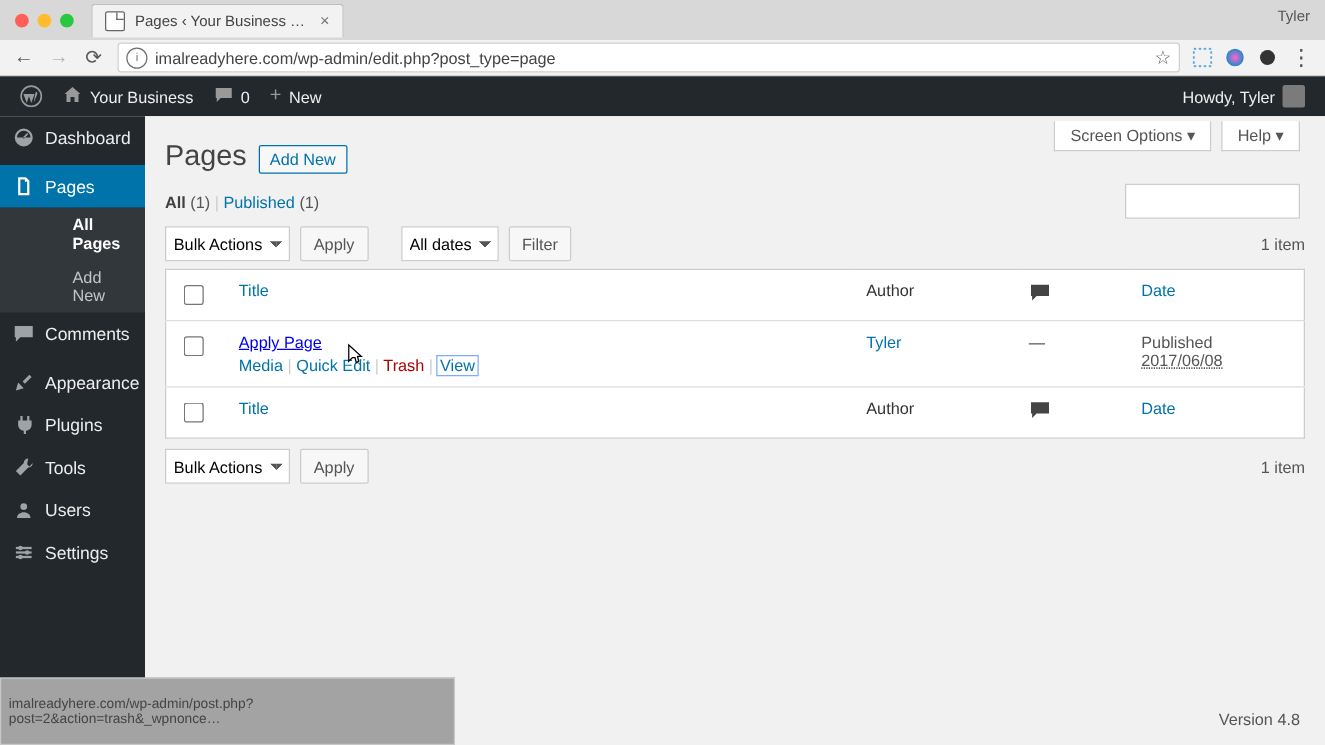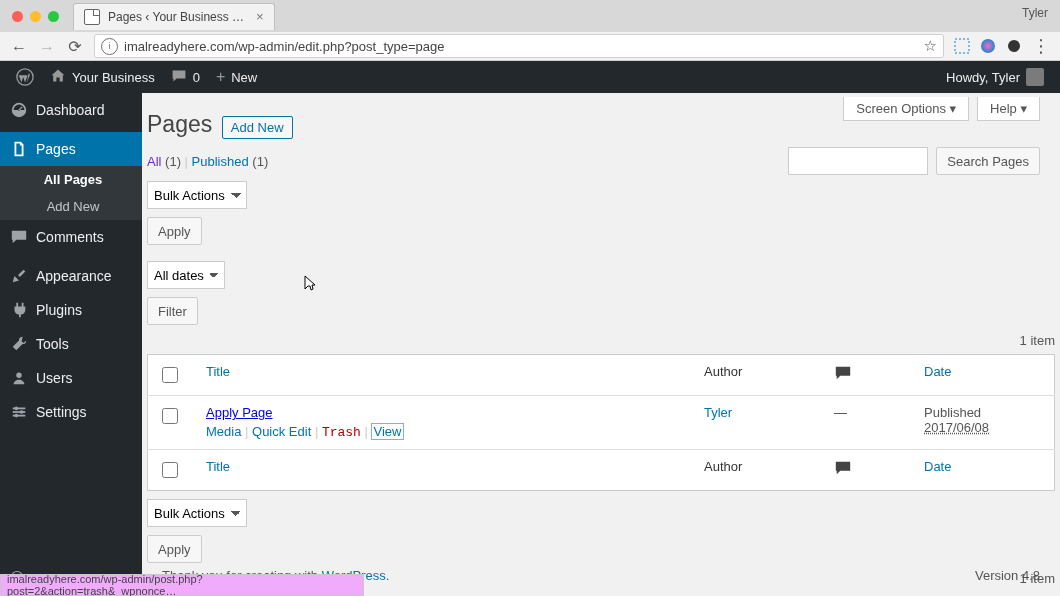--- a/index.html
+++ b/index.html
@@ -23,66 +23,66 @@
   .exticon{width:16px;height:16px;}
   .vdots{font-size:18px;color:#555;}
   
   .wpadminbar{height:32px;background:#23282d;color:#eee;display:flex;align-items:center;padding:0 8px;font-size:13px;}
   .wpadminbar .item{display:flex;align-items:center;gap:6px;padding:0 8px;height:100%;color:#eee;}
   .wlogo svg{width:18px;height:18px;}
   .spacer{flex:1;}
   .avatar{width:18px;height:18px;background:#7b7b7b;border-radius:2px;}
   
   .wpwrap{display:flex;height:calc(596px - 32px - 28px - 32px);}
-  .sidebar{width:142px;background:#23282d;color:#eee;display:flex;flex-direction:column;font-size:14px;text-align:center;}
+  .sidebar{width:116px;background:#23282d;color:#eee;display:flex;flex-direction:column;font-size:14px;}
   .menuitem{display:flex;align-items:center;gap:8px;padding:8px 10px;color:#eee;cursor:pointer;}
   .menuitem .mi-icon{width:18px;height:18px;color:#9ea3a8;font-size:16px;display:flex;align-items:center;justify-content:center;}
   .menuitem.current{background:#0073aa;color:#fff;position:relative;}
   .menuitem.current .mi-icon{color:#fff;}
   .menuitem.current::after{content:"";position:absolute;right:-8px;top:50%;transform:translateY(-50%);border:8px solid transparent;border-right-color:#f1f1f1;}
   .sidebar .sep{height:5px;}
-  .submenu{background:#32373c;}
+  .submenu{background:#32373c;padding-left:44px;}
   .submenu .sub{padding:6px 10px 6px 14px;font-size:13px;color:rgba(255,255,255,.7);cursor:pointer;}
   .submenu .sub.current{color:#fff;font-weight:600;}
   .collapse{margin-top:auto;display:flex;align-items:center;gap:8px;padding:10px;color:#9ea3a8;font-size:13px;cursor:pointer;}
   
-  .main{flex:1;background:#f1f1f1;position:relative;padding:0 5px;overflow:hidden;}
+  .main{flex:1;background:#f1f1f1;position:relative;padding:0 16px;overflow:hidden;}
   .screenmeta{position:absolute;right:20px;top:4px;display:flex;gap:8px;}
   .screenmeta .btn{background:#fff;border:1px solid #ccc;border-top:none;padding:4px 12px;font-size:13px;color:#555;cursor:pointer;}
   h1.heading{font-size:23px;font-weight:400;margin:18px 0 10px;display:inline-block;}
   .addnew{display:inline-block;margin-left:6px;border:1px solid #0073aa;color:#0073aa;background:#f7f7f7;padding:3px 8px;font-size:13px;border-radius:2px;cursor:pointer;}
   .subsubsub{margin:6px 0 12px;font-size:13px;}
   .subsubsub a{color:#0073aa;text-decoration:none;}
   .subsubsub .count{color:#555;}
-  .subsubsub .cur{color:#6d28d9;font-weight:400;}
-  .tablenav{display:flex;align-items:flex-start;gap:8px;margin-bottom:6px;flex-direction:column;}
+  .subsubsub .cur{color:#404040;font-weight:700;}
+  .tablenav{display:flex;align-items:center;gap:8px;margin-bottom:6px;}
   .tablenav .right{margin-left:auto;color:#555;font-size:13px;}
   select{height:28px;border:1px solid #ccc;background:#fff;font-size:13px;padding:0 20px 0 6px;appearance:none;background-image:linear-gradient(45deg,transparent 50%,#555 50%),linear-gradient(-45deg,transparent 50%,#555 50%);background-position:right 10px center,right 5px center;background-size:5px 5px;background-repeat:no-repeat;}
   .button{height:28px;border:1px solid #ccc;background:#f7f7f7;padding:0 10px;font-size:13px;color:#555;cursor:pointer;border-radius:2px;}
   .searchwrap{position:absolute;right:20px;top:54px;display:flex;gap:8px;}
   .searchwrap input{height:26px;width:130px;border:1px solid #ccc;padding:0 4px;}
   table.wp-list{width:100%;border:1px solid #ccc;background:#fff;border-collapse:collapse;font-size:13px;}
   table.wp-list th,table.wp-list td{text-align:left;padding:9px 10px;vertical-align:top;}
   table.wp-list thead th,table.wp-list tfoot th{border-bottom:1px solid #ddd;color:#0073aa;font-weight:400;}
   table.wp-list tfoot th{border-top:1px solid #ddd;border-bottom:none;}
   th.cb{width:28px;}
   td.cb{width:28px;}
   input[type=checkbox]{width:16px;height:16px;}
   .rowactions{margin-top:4px;color:#aaa;}
   .rowactions a{color:#0073aa;text-decoration:none;}
-  .rowactions a.trash{color:#a00;font-family:Liberation Mono, monospace;}
+  .rowactions a.trash{color:#a00;}
   .rowactions a.view{outline:1px solid #80aaff;padding:0 2px;}
   .rowactions .sep{color:#ccc;}
   td.author a{color:#0073aa;text-decoration:none;}
   .comm-icon{width:18px;height:18px;display:inline-block;}
   td.date{color:#555;}
   td.date .abbr{text-decoration:underline dotted;}
   .footer{position:absolute;bottom:14px;left:20px;right:20px;display:flex;justify-content:space-between;font-size:13px;color:#555;}
   .footer a{color:#0073aa;text-decoration:none;}
-  .statusbar{position:absolute;left:0;bottom:0;height:20px;background:#f0abfc;border:1px solid #c7c7c7;padding:0 6px;font-size:11px;color:#444;display:flex;align-items:center;max-width:350px;}
+  .statusbar{position:absolute;left:0;bottom:0;height:20px;background:#a3a3a3;border:1px solid #c7c7c7;padding:16px 6px;font-size:11px;color:#444;display:flex;align-items:center;max-width:350px;}
   .cursor{position:absolute;width:20px;height:20px;pointer-events:none;}
 </style>
 </head>
 <body>
 
 <div class="chrome">
 
   <div class="tabbar">
     <div class="traffic">
       <div class="dot red"></div>
@@ -248,21 +248,20 @@
       <div class="screenmeta">
         <div class="btn"><span>Screen Options</span> ▾</div>
         <div class="btn"><span>Help</span> ▾</div>
       </div>
 
       <h1 class="heading">Pages</h1>
       <span class="addnew">Add New</span>
 
       <div class="searchwrap">
         <input type="text" style="">
-        <button class="button">Search Pages</button>
       </div>
 
       <div class="subsubsub">
         <span class="cur"><span>All</span></span>
         <span class="count">(1)</span>
         <span style="color:#ccc"> | </span>
         <a href="#"><span>Published</span></a>
         <span class="count">(1)</span>
       </div>
 

